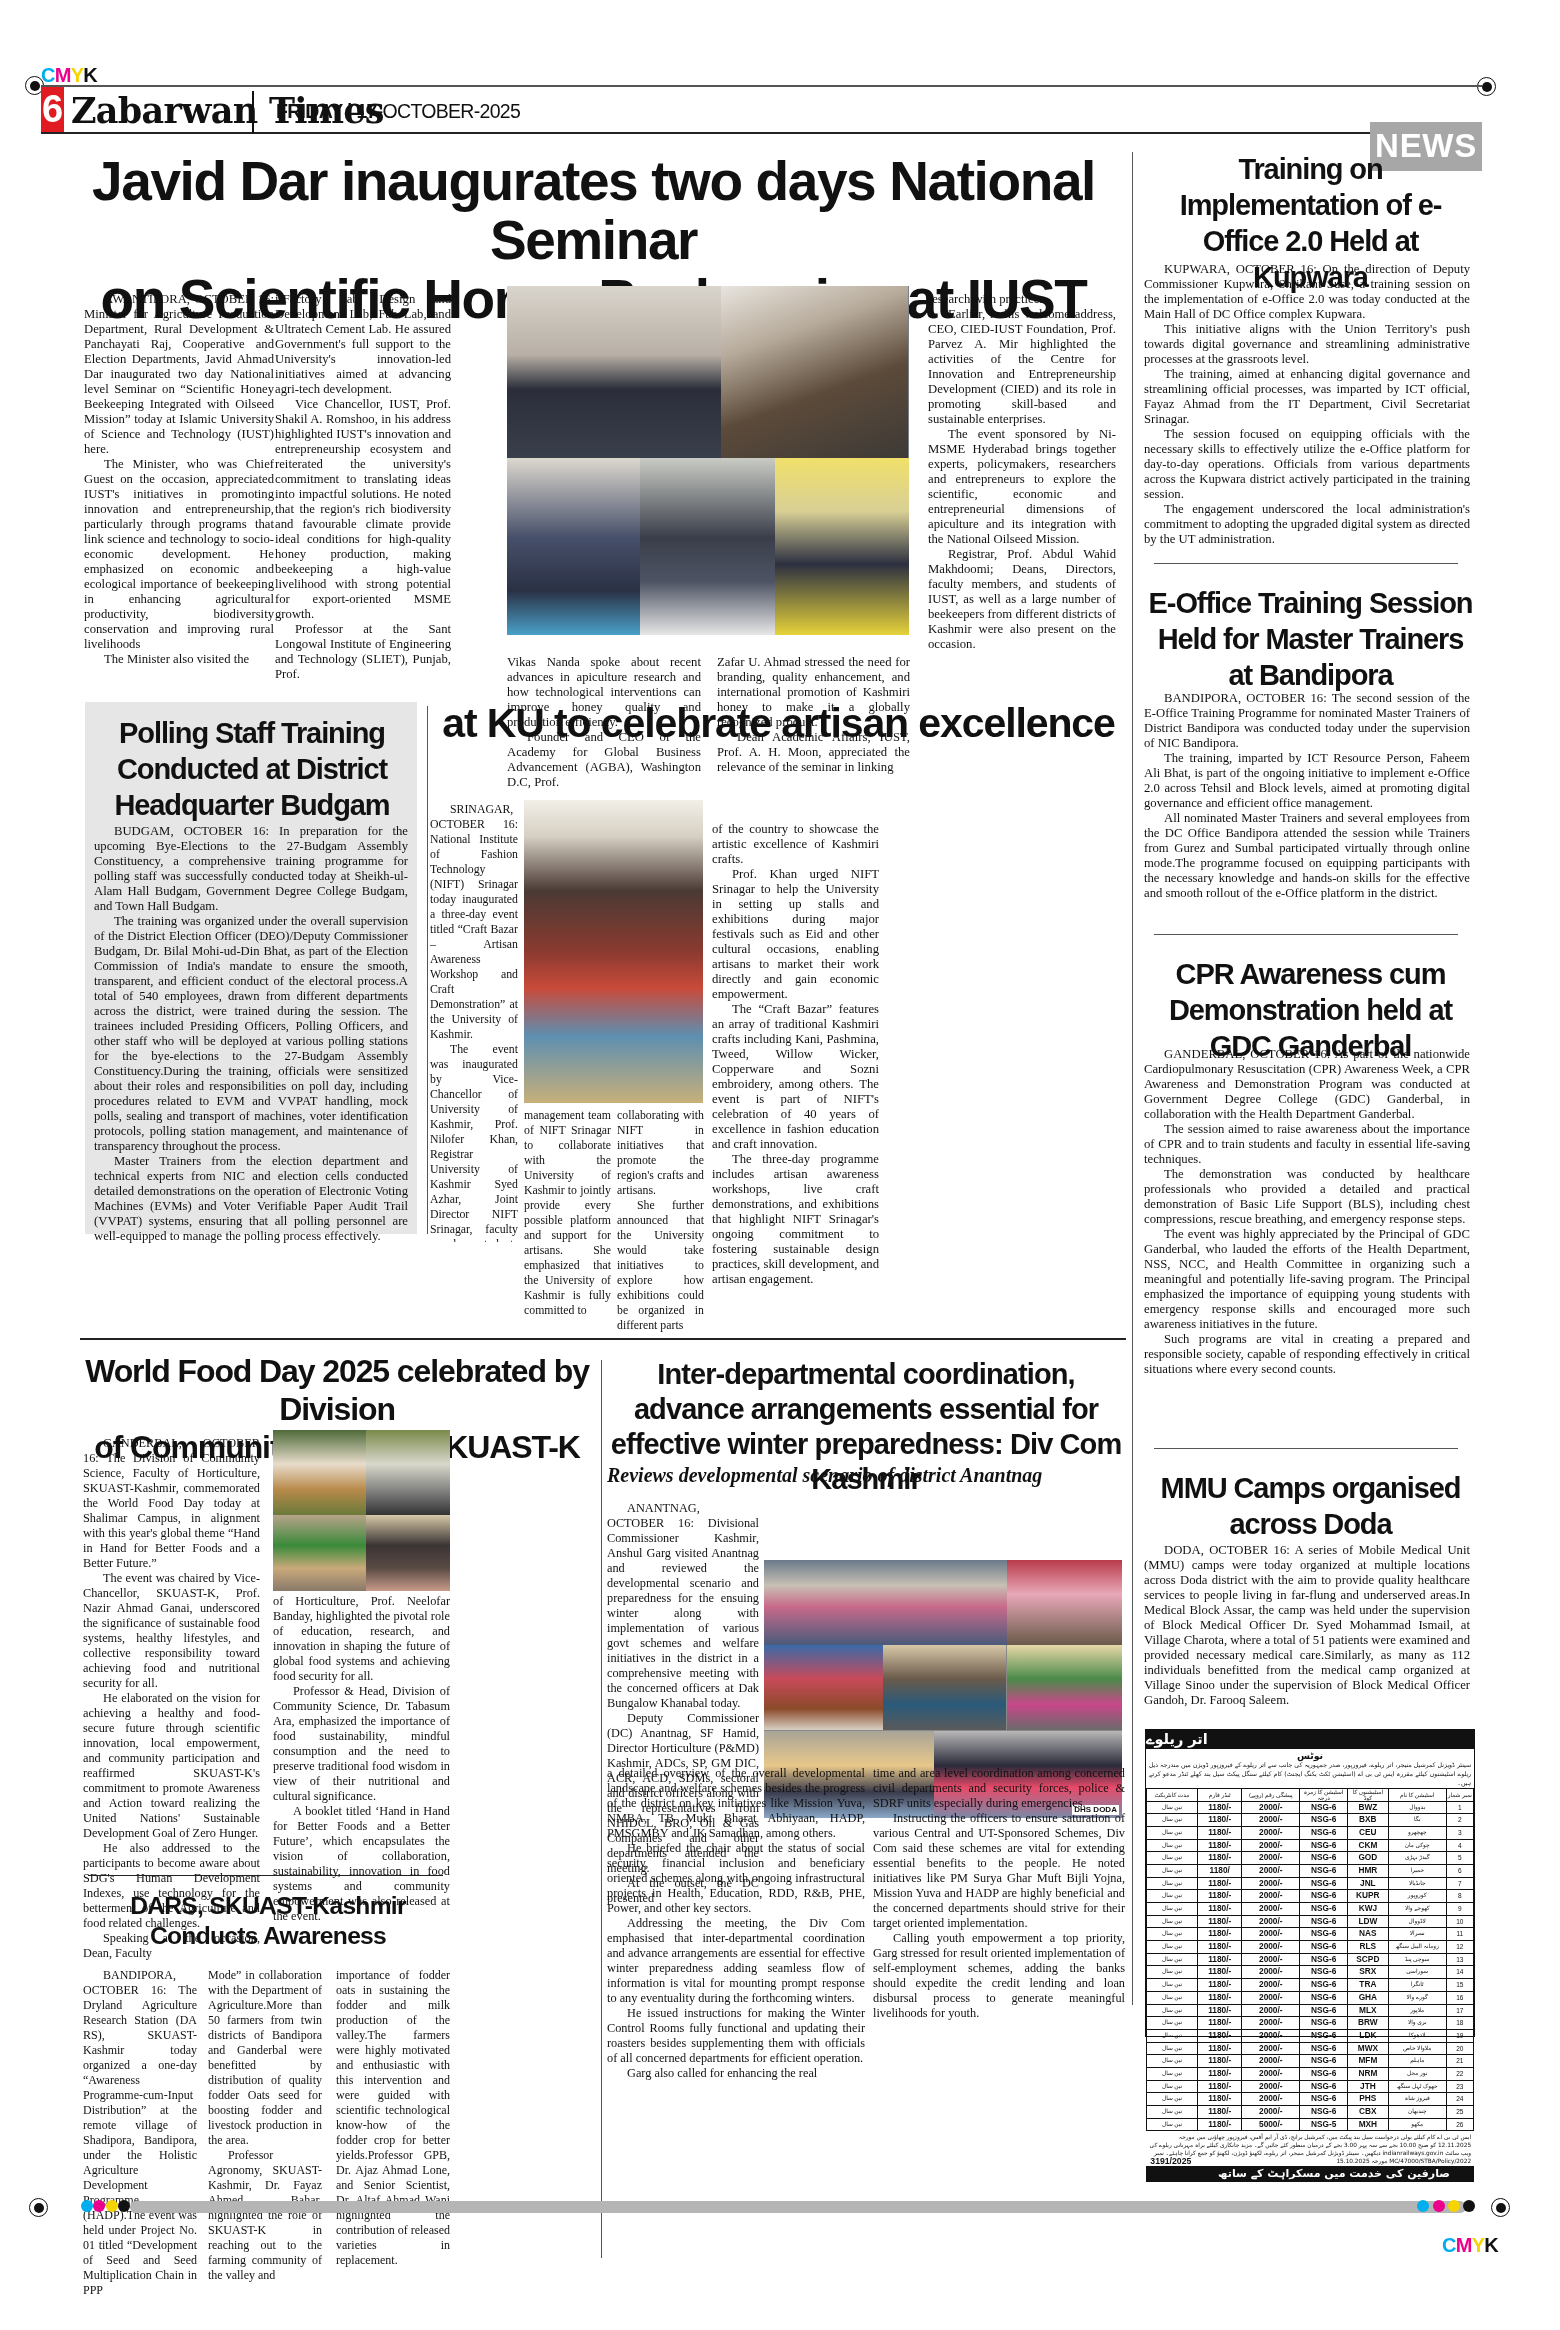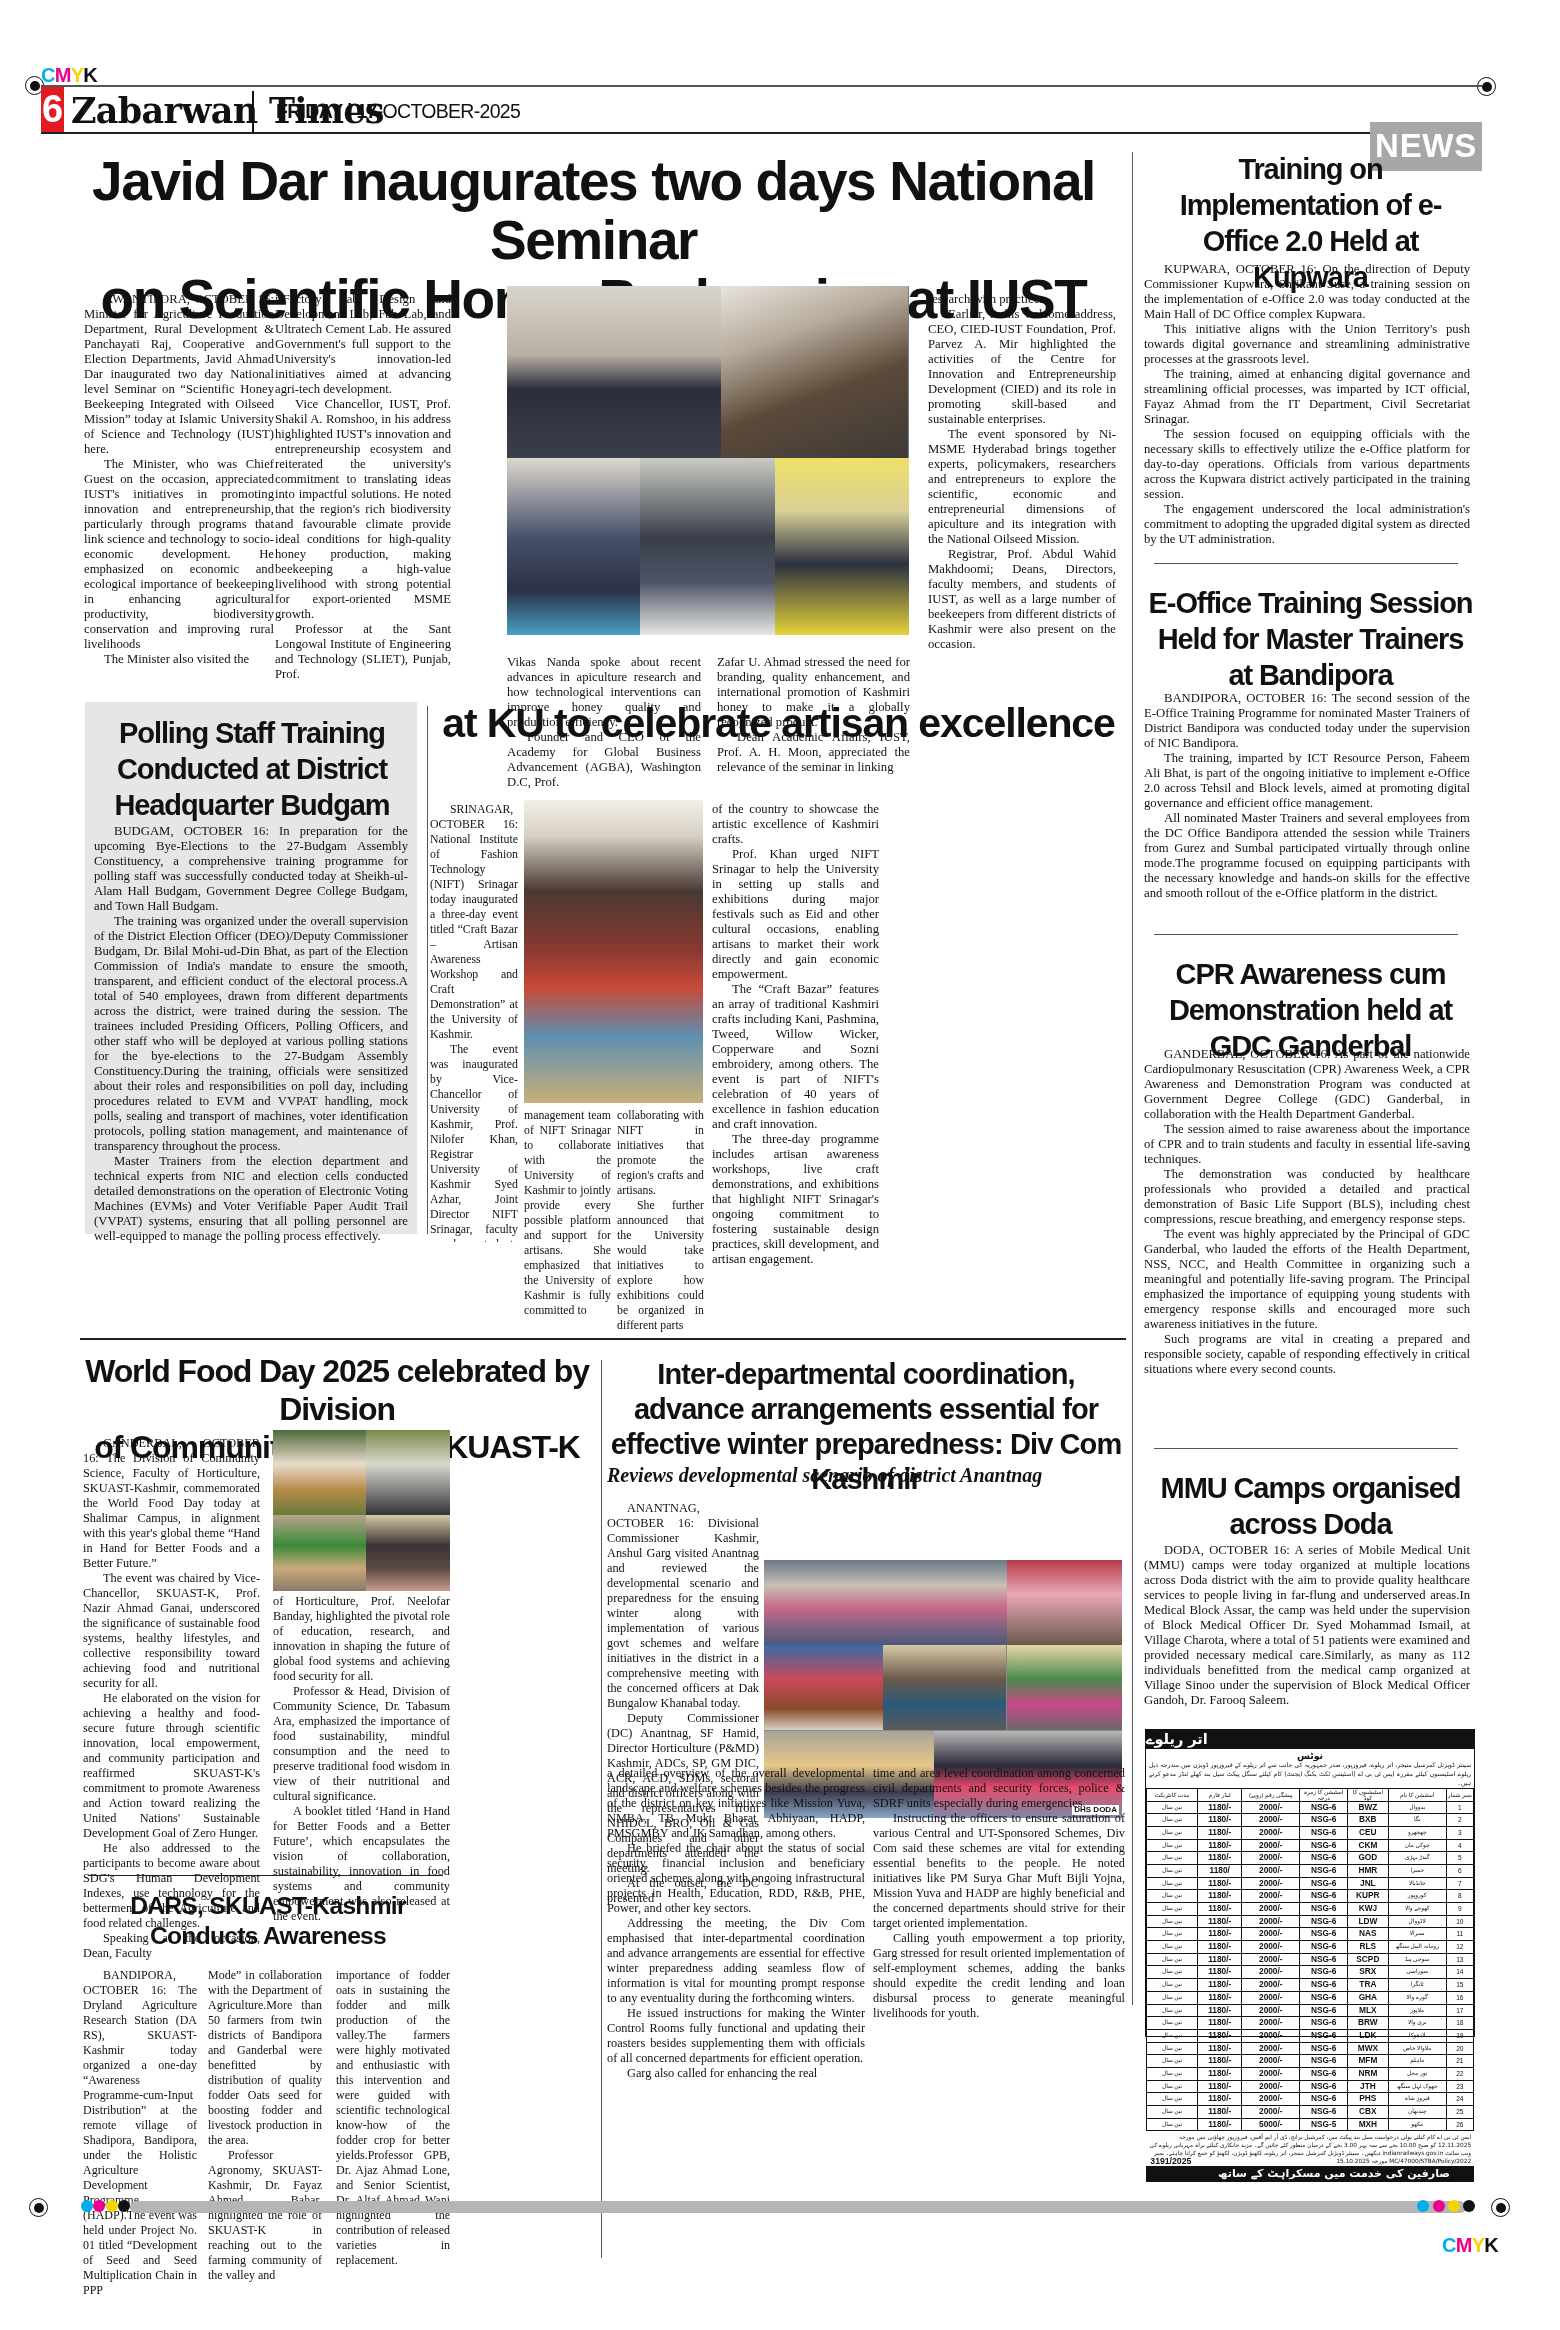--- a/index.html
+++ b/index.html
@@ -437,21 +437,21 @@
 
 <div class="photo" style="left:524px;top:800px;width:179px;height:303px;background:linear-gradient(180deg,#f2efe8 0%,#d6cfc3 12%,#4a3a34 30%,#8b3a30 50%,#c84a3a 62%,#5e8fb0 78%,#c8b07a 100%);"></div>
 
 <div class="col body-text" style="left:524px;top:1108px;width:87px;font-size:11.8px;">
   <p style="text-indent:0">management team of NIFT Srinagar to collaborate with the University of Kashmir to jointly provide every possible platform and support for artisans. She emphasized that the University of Kashmir is fully committed to</p>
 </div>
 <div class="col body-text" style="left:617px;top:1108px;width:87px;font-size:11.8px;">
   <p style="text-indent:0">collaborating with NIFT in initiatives that promote the region's crafts and artisans.</p>
   <p>She further announced that the University would take initiatives to explore how exhibitions could be organized in different parts</p>
 </div>
-<div class="col body-text" style="left:712px;top:802px;width:167px;font-family:Liberation Serif, serif;">
+<div class="col body-text" style="left:712px;top:822px;width:167px;font-family:Liberation Serif, serif;">
   <p style="text-indent:0">of the country to showcase the artistic excellence of Kashmiri crafts.</p>
   <p>Prof. Khan urged NIFT Srinagar to help the University in setting up stalls and exhibitions during major festivals such as Eid and other cultural occasions, enabling artisans to market their work directly and gain economic empowerment.</p>
   <p>The “Craft Bazar” features an array of traditional Kashmiri crafts including Kani, Pashmina, Tweed, Willow Wicker, Copperware and Sozni embroidery, among others. The event is part of NIFT's celebration of 40 years of excellence in fashion education and craft innovation.</p>
   <p>The three-day programme includes artisan awareness workshops, live craft demonstrations, and exhibitions that highlight NIFT Srinagar's ongoing commitment to fostering sustainable design practices, skill development, and artisan engagement.</p>
 </div>
 
 <div class="rule-h" style="left:80px;top:1338px;width:1046px;"></div>
 
 <div class="abs hed hed-l" style="left:80px;top:1352px;width:514px;font-size:32px;line-height:38px;">
   <div>World Food Day 2025 celebrated by Division</div>

